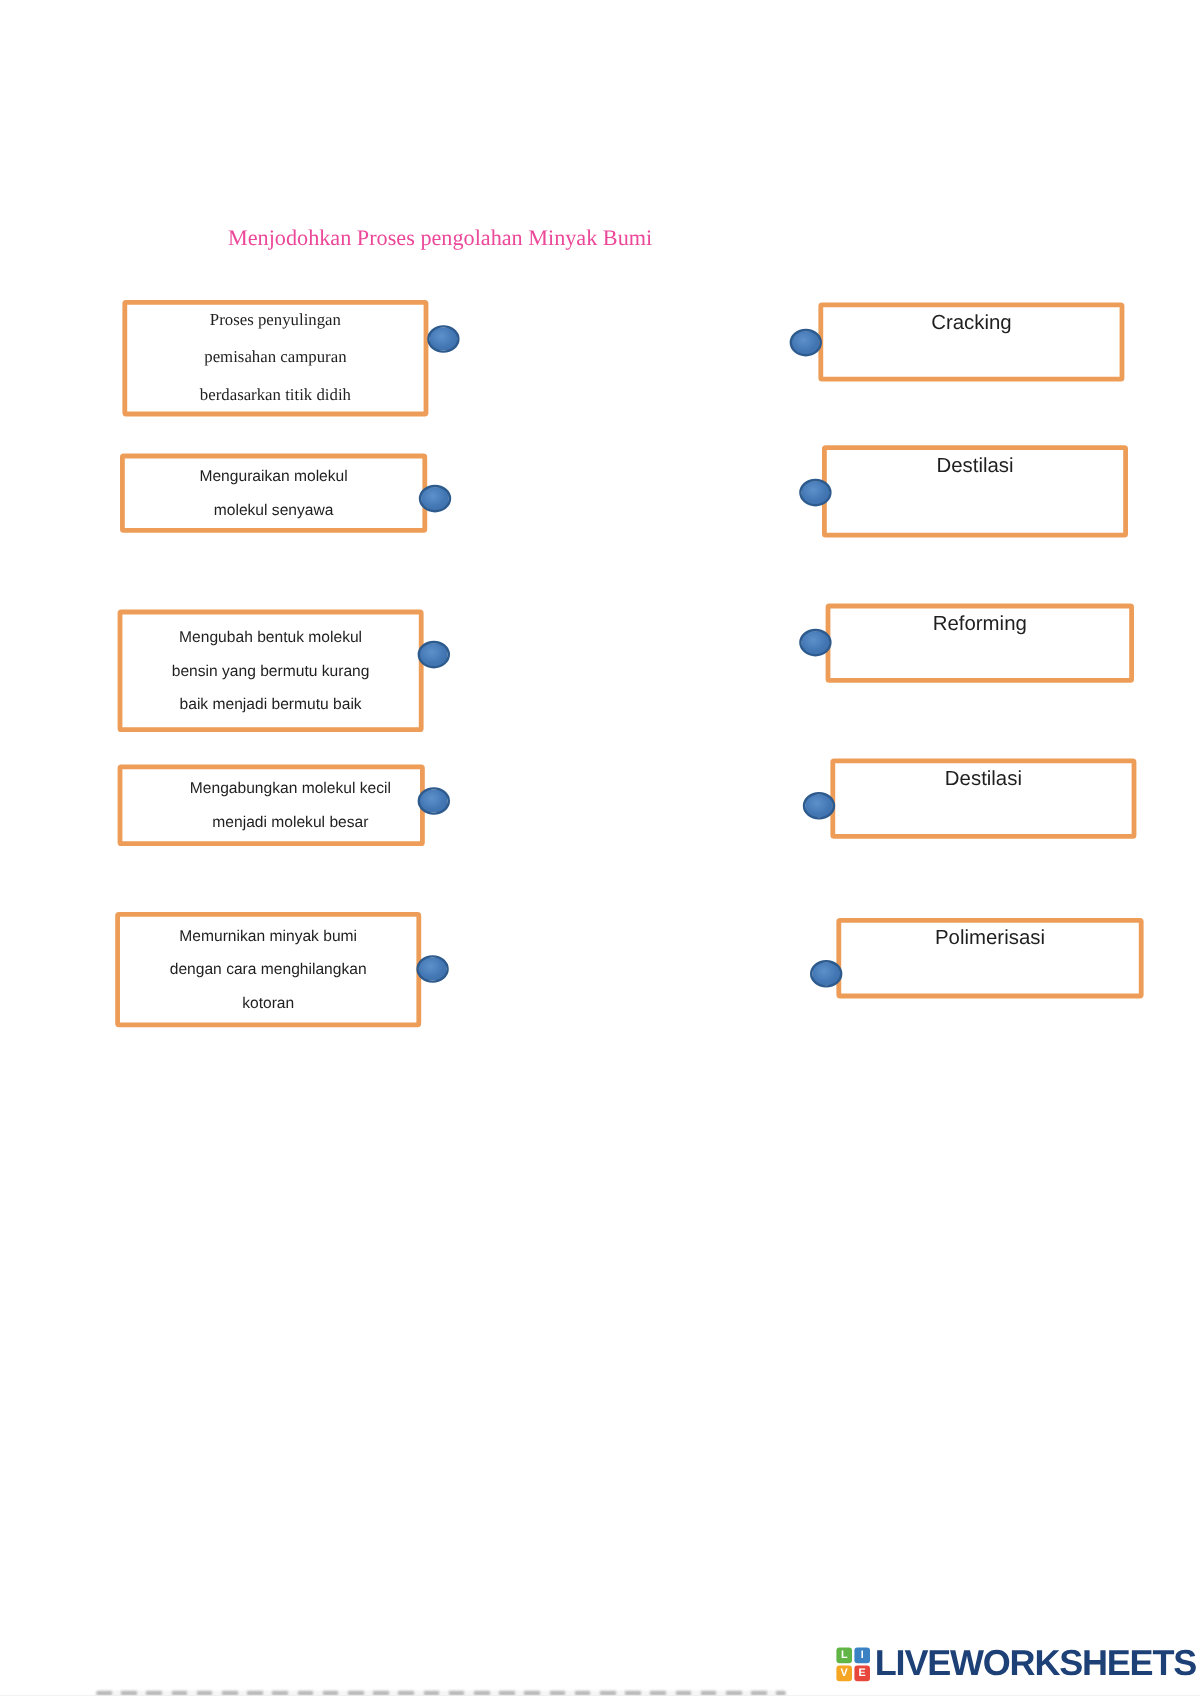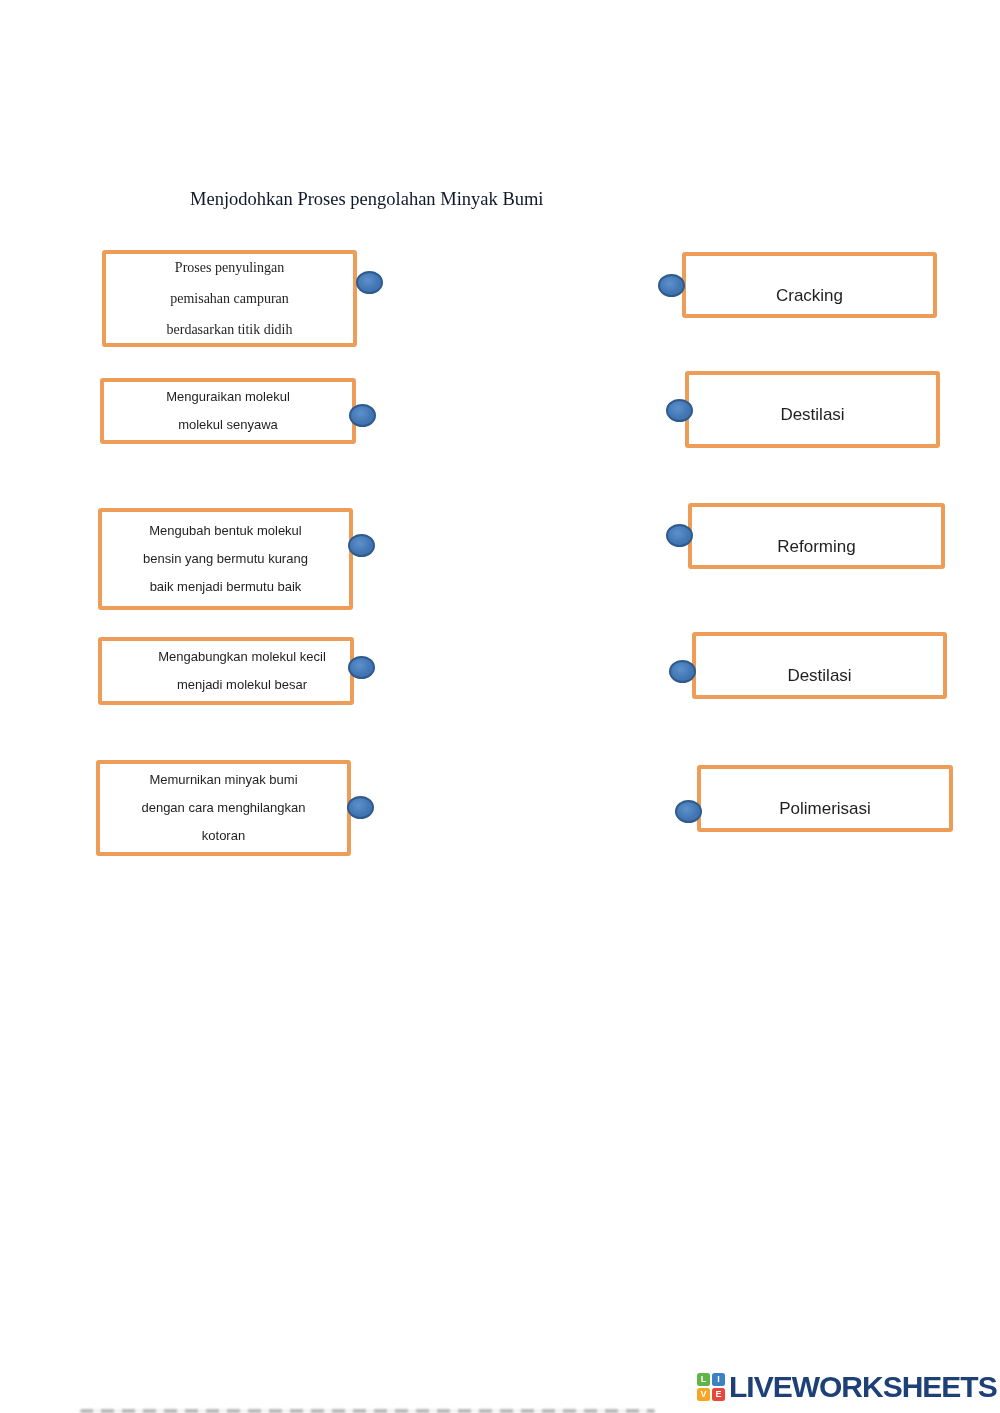--- a/index.html
+++ b/index.html
@@ -17,21 +17,21 @@
     background:#ffffff;
     overflow:hidden;
     font-family:"Liberation Sans", sans-serif;
     color:var(--ink);
   }
   .title{
     position:absolute;
     left:190px;top:189px;
     font-family:"Liberation Serif", serif;
     font-size:18.5px;
-    color:#0f172a;
+    color:#ec4899;
     white-space:nowrap;
   }
   .box{
     position:absolute;
     background:#fff;
     border:4px solid var(--orange);
     border-radius:3px;
     display:flex;
     align-items:center;
     justify-content:center;
@@ -44,21 +44,21 @@
     font-size:13px;
     line-height:28px;
   }
   .left-box.serif{
     font-family:"Liberation Serif", serif;
     font-size:14px;
     line-height:31px;
   }
   .right-box{
     align-items:flex-start;
-    padding-top:29px;
+    padding-top:2px;
     font-family:"Liberation Sans", sans-serif;
     font-size:17px;
     line-height:22px;
   }
   .dot{
     position:absolute;
     width:27px;height:23px;
     border-radius:50%;
     background:radial-gradient(ellipse at 42% 38%, #5e91cb 0%, #4377b4 55%, #3a6ba6 100%);
     border:2.5px solid var(--dot-dark);

